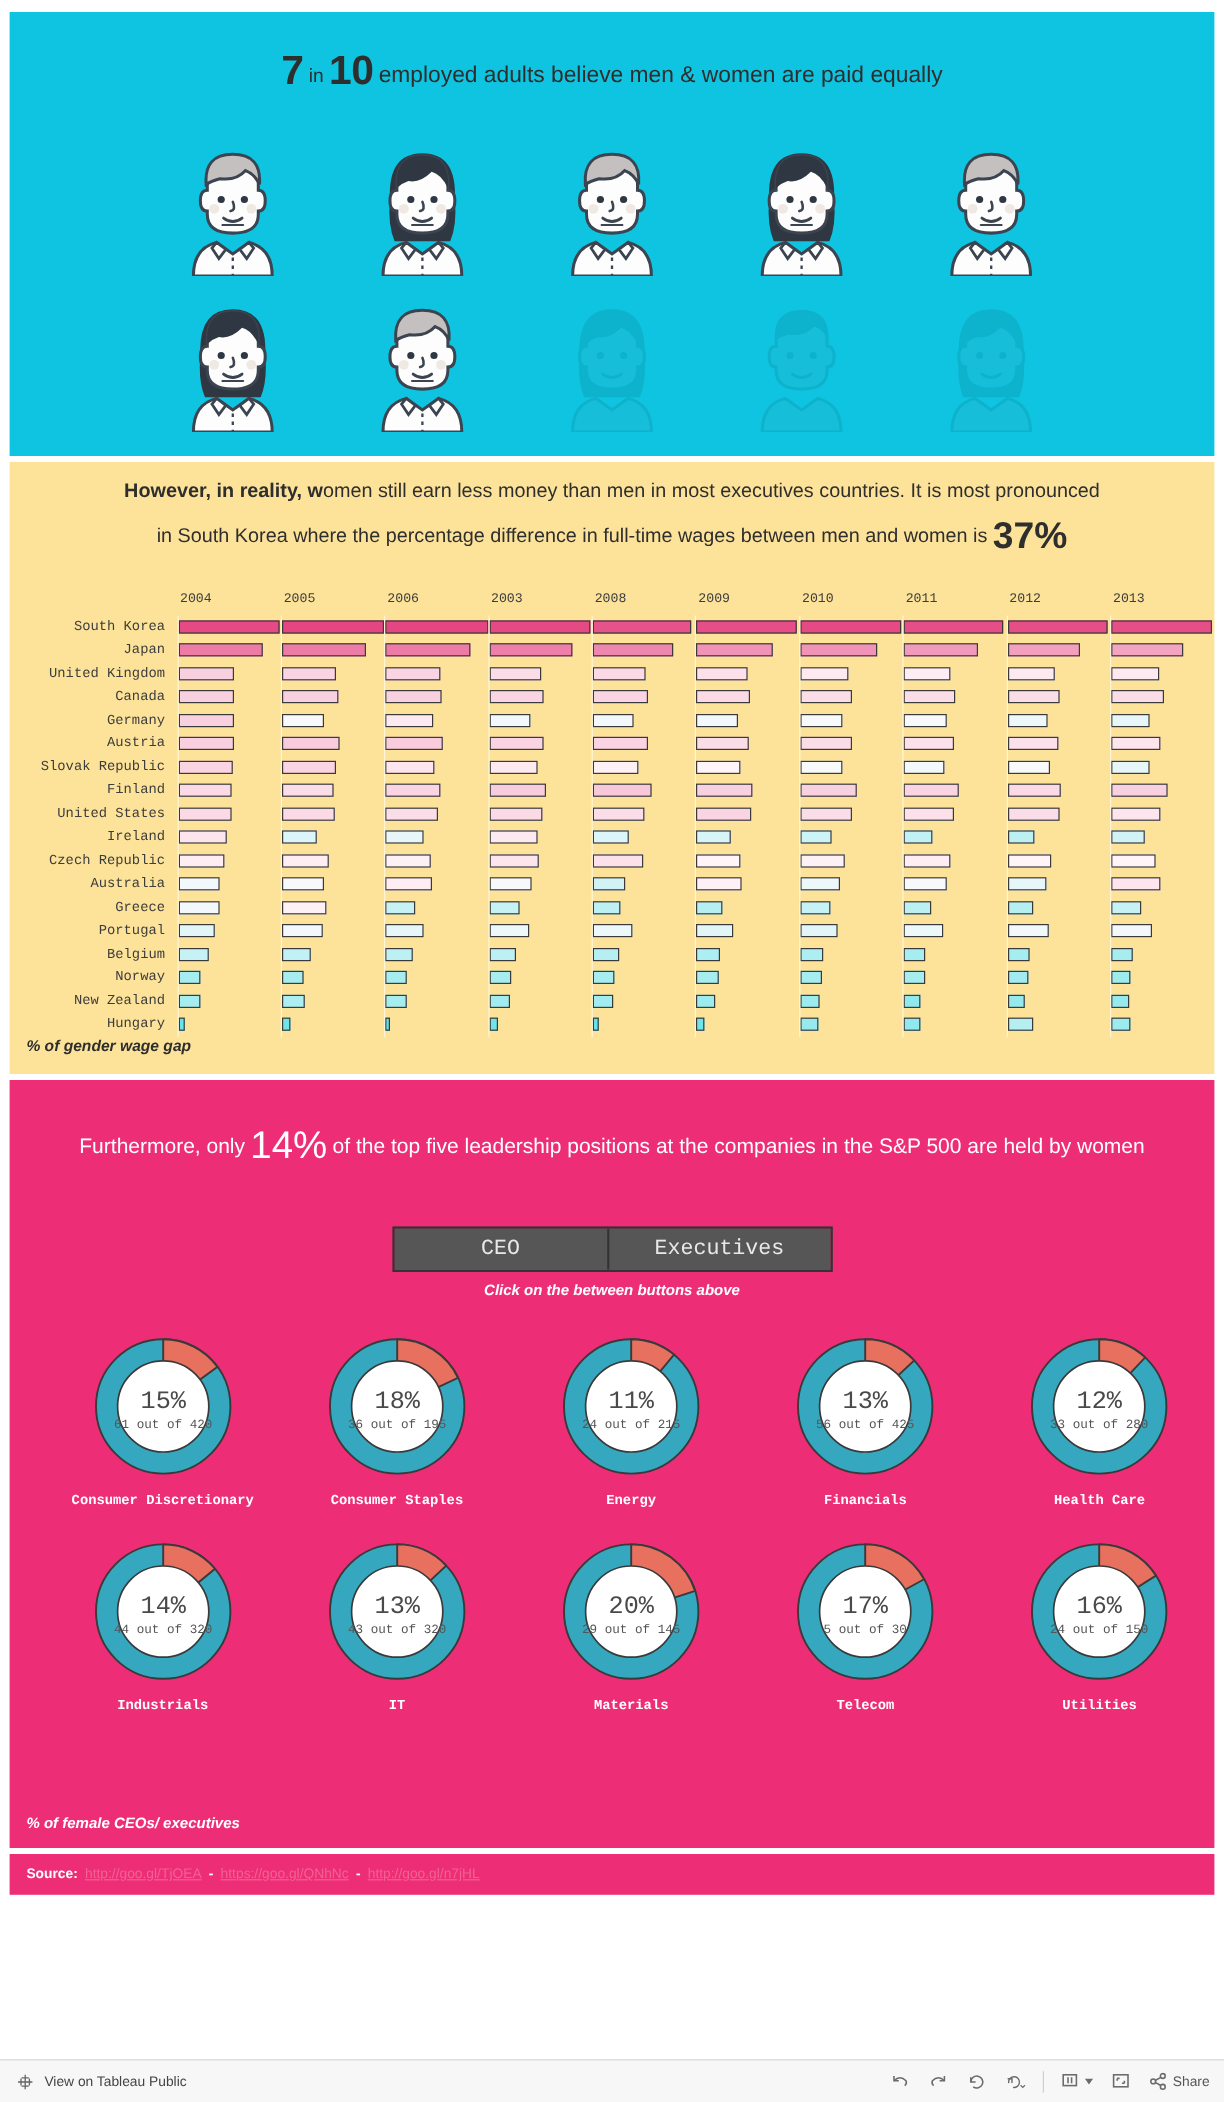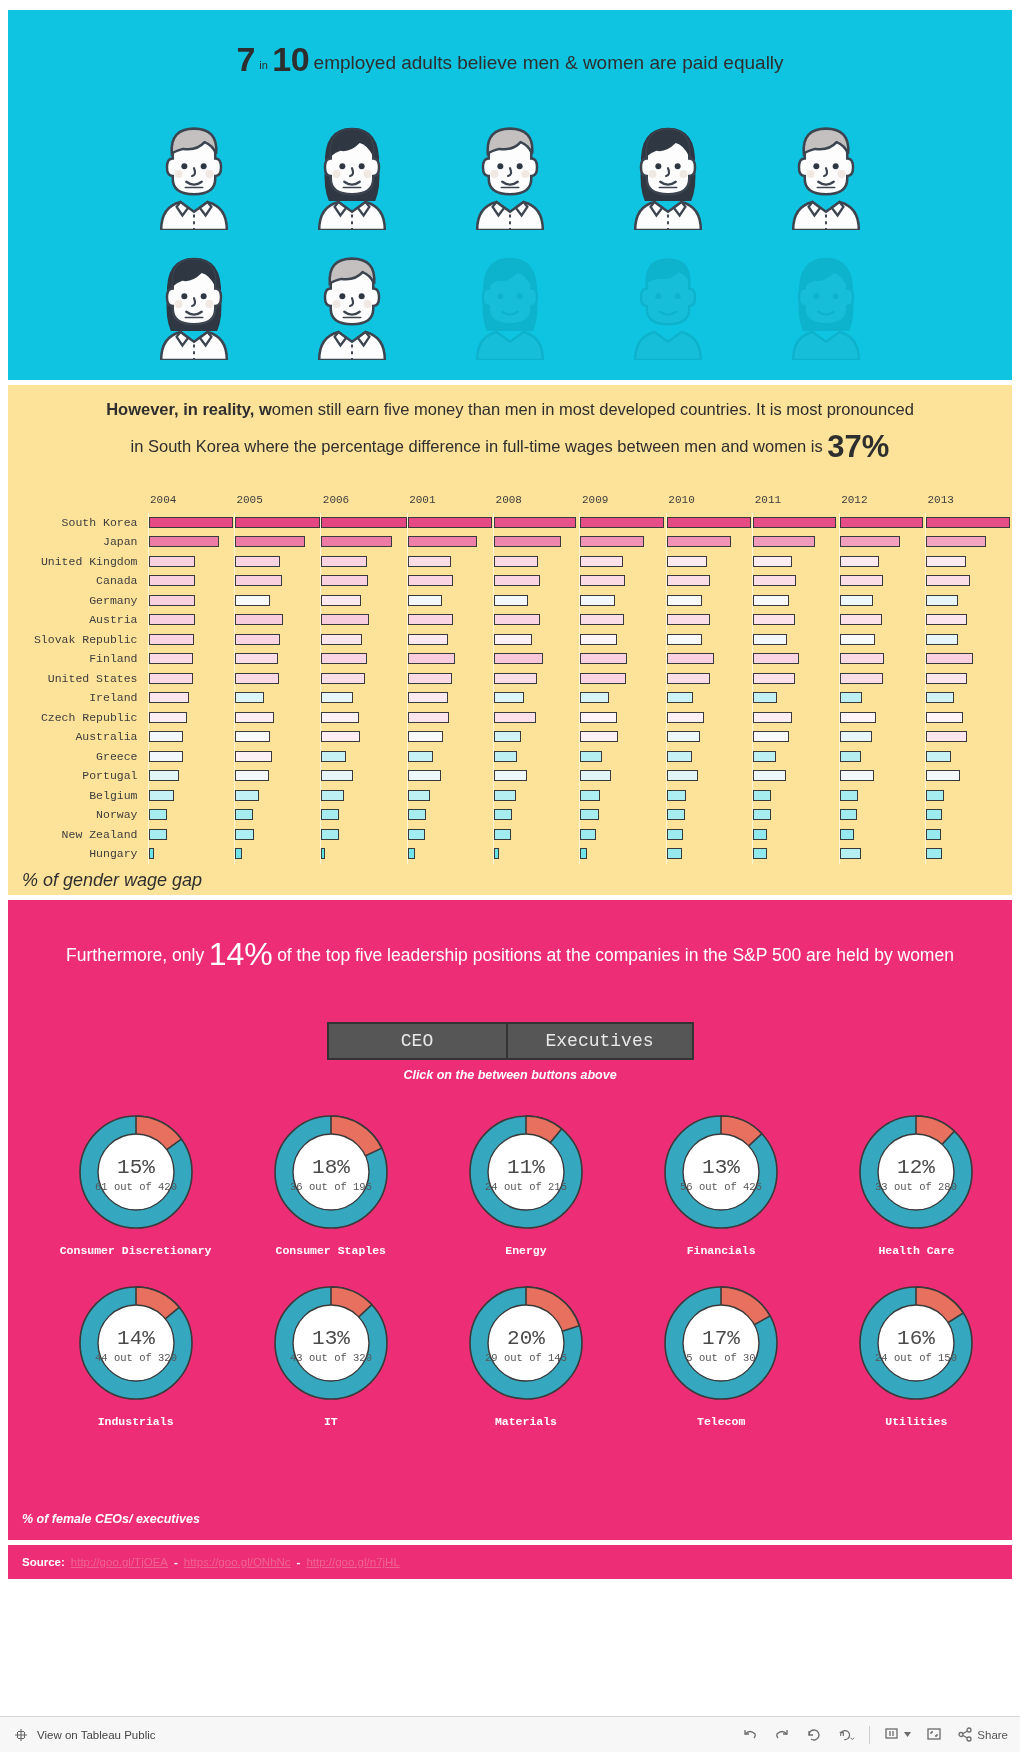--- a/index.html
+++ b/index.html
@@ -17,21 +17,21 @@
     width: 1004px; height: 370px;
     background: #0fc4e0;
   }
   .headline {
     position: absolute; left: 0; top: 30px; width: 100%;
     text-align: center; color: #2e2e2e;
     font-family: "Liberation Sans", sans-serif;
     white-space: nowrap;
   }
   .headline .big { font-size: 34px; font-weight: bold; vertical-align: -2px; letter-spacing: -0.5px;}
-  .headline .mid { font-size: 11px; font-weight: normal; }
+  .headline .mid { font-size: 16px; font-weight: normal; }
   .headline .rest { font-size: 19px; font-weight: normal; }
 
   .people-grid {
     position: absolute; left: 0; top: 108px; width: 100%;
   }
   .people-row { display: flex; justify-content: center; gap: 60px; margin-bottom: 18px; }
   .person { width: 98px; height: 112px; position: relative; }
 
   
   .sec-yellow {
@@ -64,22 +64,22 @@
     text-align: right; padding-right: 10px; height: 19.5px;
     white-space: nowrap;
   }
   table.mx td.cell {
     height: 19.5px; vertical-align: middle;
     border-left: 1px solid #fff6d9;
     padding: 0;
   }
   .bar { height: 11px; border: 1px solid #3a3a3a; }
   .legend-yellow {
-    position: absolute; left: 14px; bottom: 4px;
-    font-size: 18px; font-weight: normal; font-style: italic;
+    position: absolute; left: 14px; bottom: 16px;
+    font-size: 13px; font-weight: bold; font-style: italic;
     color: #2e2e2e;
   }
 
   
   .sec-pink {
     position: absolute; left: 8px; top: 900px;
     width: 1004px; height: 640px;
     background: #ed2e77;
   }
   .pink-head {
@@ -325,32 +325,32 @@
             <path d="M42 66 q8 6 16 0" fill="none" stroke="#0b8fa8" stroke-width="2.4" stroke-linecap="round"></path>
             <path d="M16 116 q0-24 20-29 l14 10 l14-10 q20 5 20 29z" fill="#2ab3cf" stroke="#0b8fa8" stroke-width="2.6"></path>
           </svg>
         </div>
       </div>
     </div>
   </div>
 
   <div class="sec-yellow">
     <div class="yellow-head">
-      <span class="b">However, in reality, w</span><span class="n">omen still earn five money than men in most developed countries. It is most pronounced in South Korea where the percentage difference in full-time wages between men and women is </span><span class="pct">37%</span>
+      <span class="b">However, in reality, w</span><span class="n">omen still earn less money than men in most executives countries. It is most pronounced in South Korea where the percentage difference in full-time wages between men and women is </span><span class="pct">37%</span>
     </div>
 
     <div class="matrix">
       <table class="mx">
         <thead>
           <tr>
             <th class="cn"></th>
             <th class="yr">2004</th>
             <th class="yr">2005</th>
             <th class="yr">2006</th>
-            <th class="yr">2001</th>
+            <th class="yr">2003</th>
             <th class="yr">2008</th>
             <th class="yr">2009</th>
             <th class="yr">2010</th>
             <th class="yr">2011</th>
             <th class="yr">2012</th>
             <th class="yr">2013</th>
           </tr>
         </thead>
         <tbody id="mx-body">
             <tr>

